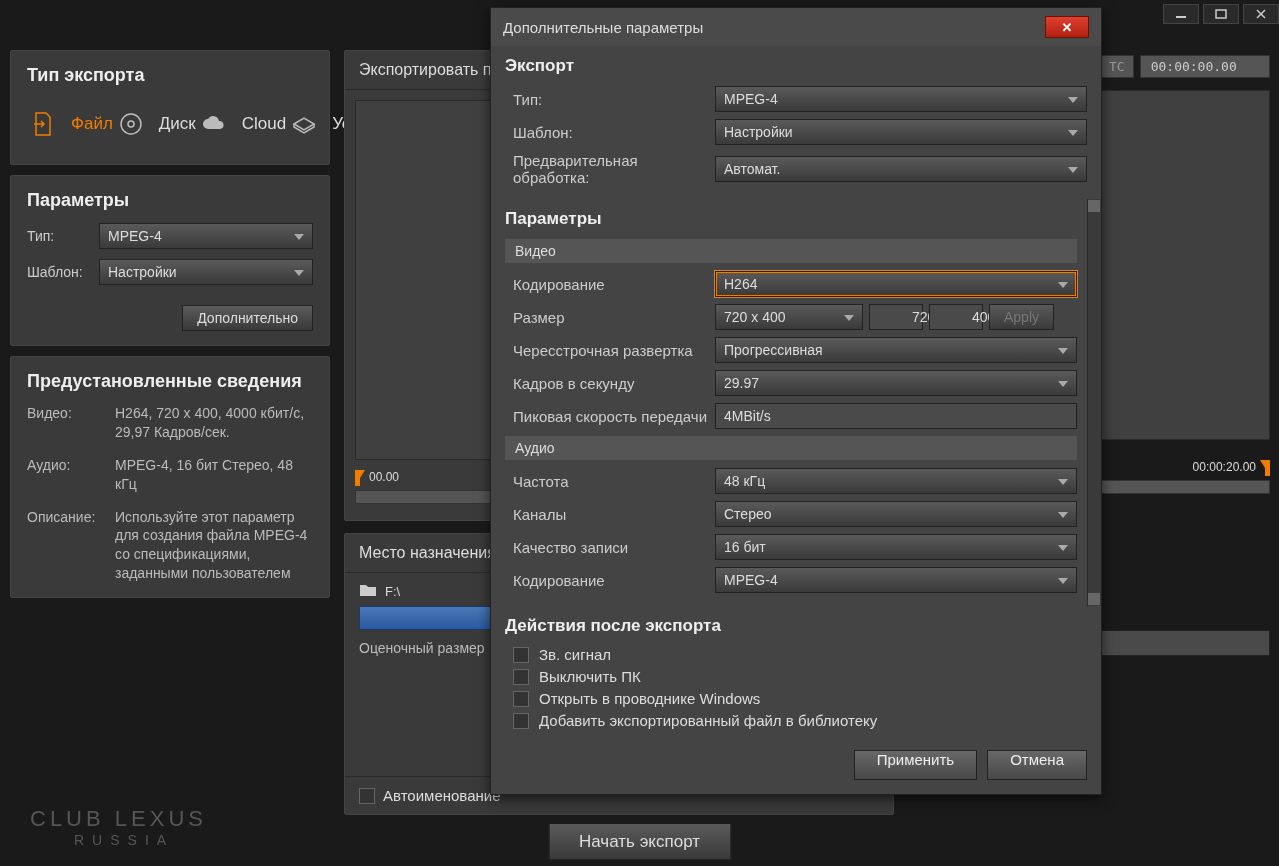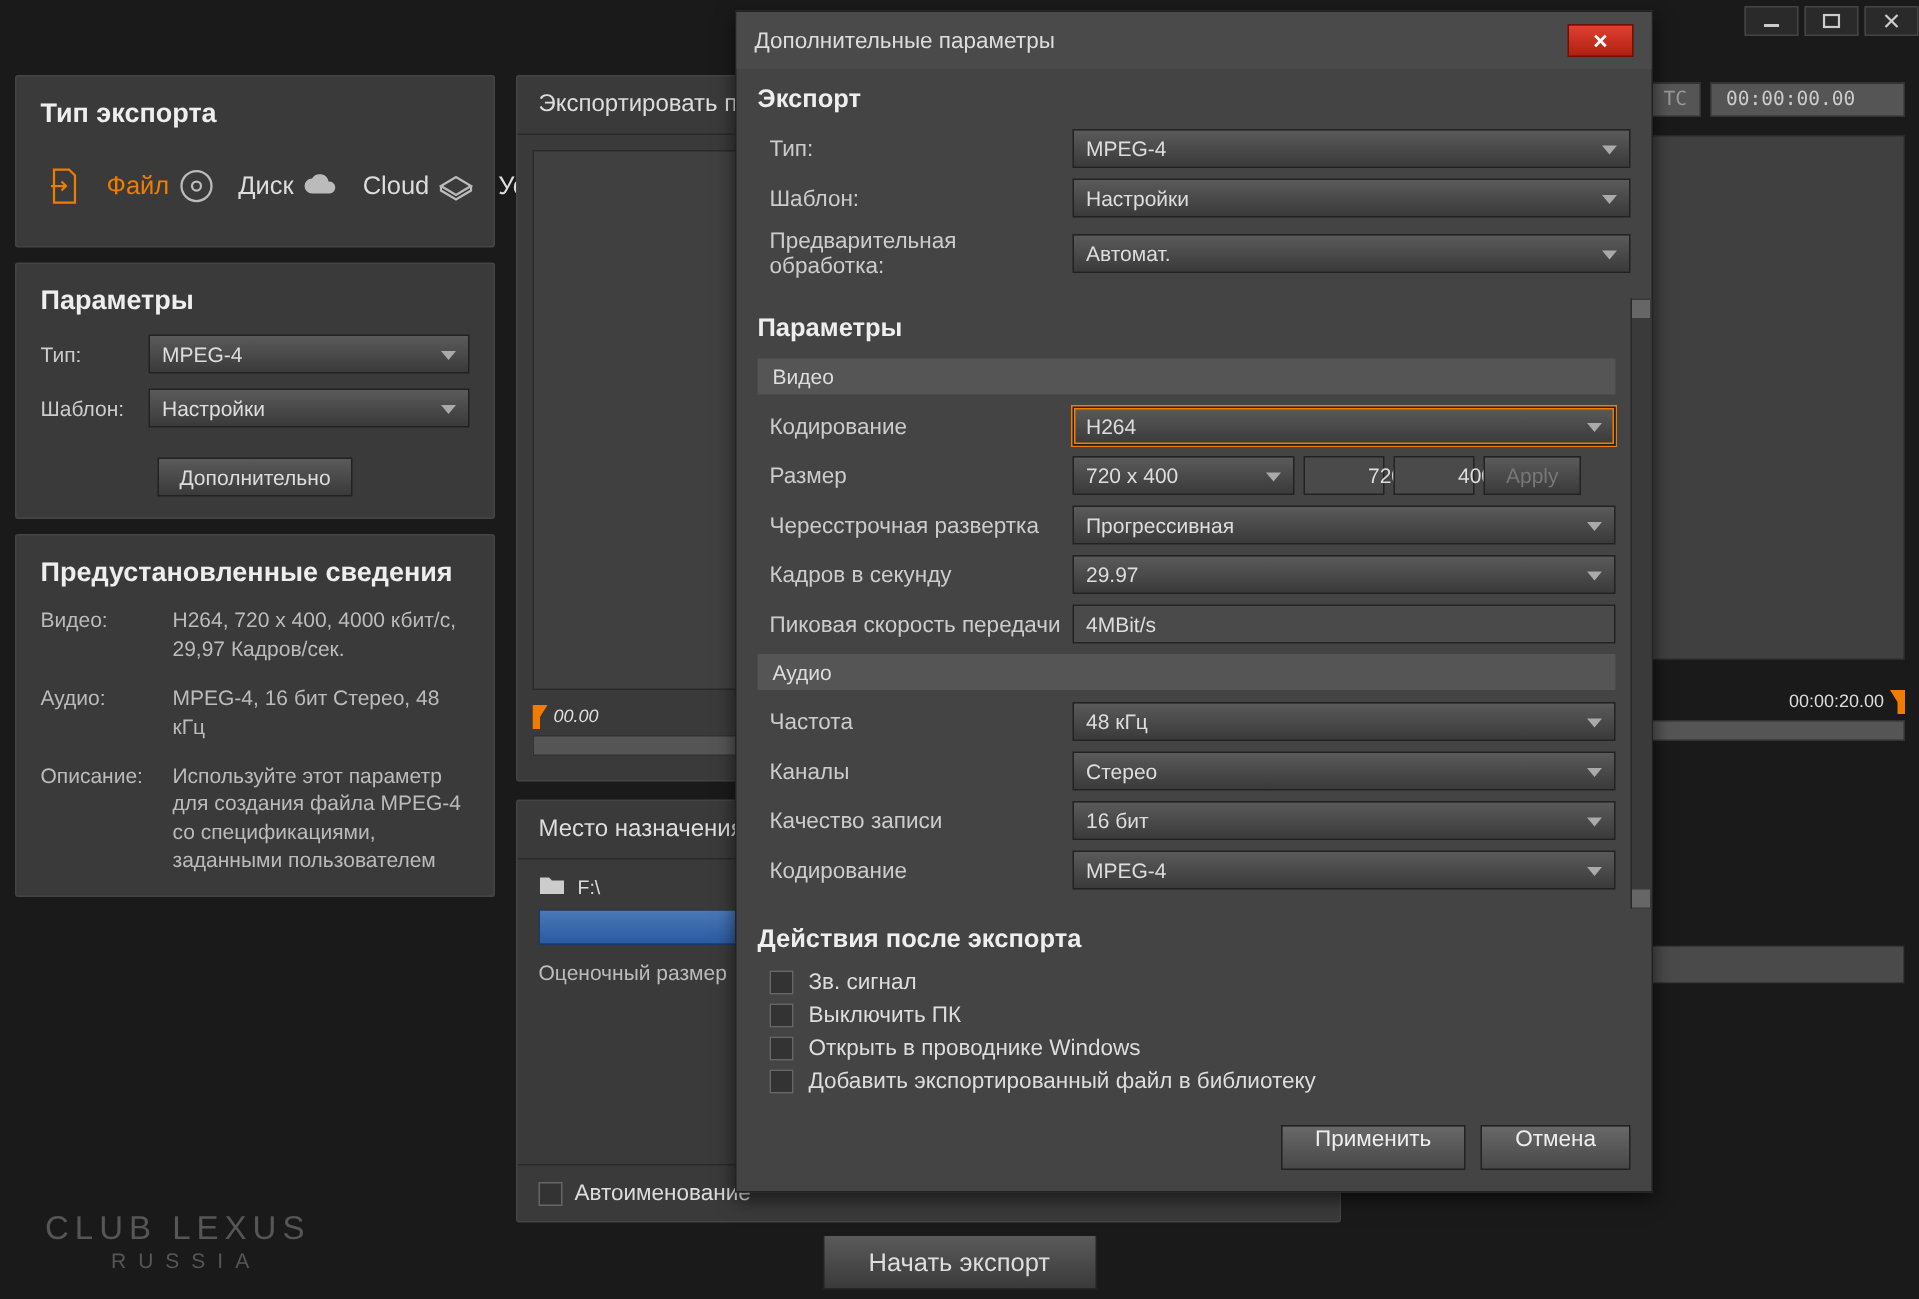--- a/index.html
+++ b/index.html
@@ -163,21 +163,21 @@
       <div class="select">
           <span>MPEG-4</span>
         </div>
     </div>
     <div class="param-row">
       <label>Шаблон:</label>
       <div class="select">
           <span>Настройки</span>
         </div>
     </div>
-    <div style="text-align:center;margin-top:20px;">
+    <div style="text-align:right;margin-top:20px;">
       <div class="btn">Дополнительно</div>
     </div>
   </div>
 
   <div class="panel panel-pad">
     <div class="panel-title">Предустановленные сведения</div>
     <div class="preset-grid">
       <div>Видео:</div>
       <div>H264, 720 x 400, 4000 кбит/с, 29,97 Кадров/сек.</div>
       <div>Аудио:</div>
@@ -186,21 +186,21 @@
       <div>Используйте этот параметр для создания файла MPEG-4 со спецификациями, заданными пользователем</div>
     </div>
   </div>
 </div>
 
 <div class="middle">
   <div class="mid-panel">
     <div class="mid-title">Экспортировать про</div>
     <div class="preview-box"></div>
     <div class="timeline">
-      <span class="tc-label" style="left:14px;font-style:italic;">00.00</span>
+      <span class="tc-label" style="left:14px;">00.00</span>
       <div class="marker" style="left:0;">
           <svg width="12" height="16">
             <path d="M0 0h10l-5 8v8h-5z" fill="#f07c00"></path>
           </svg>
         </div>
       <div class="track"></div>
     </div>
   </div>
 
   <div class="mid-panel">

